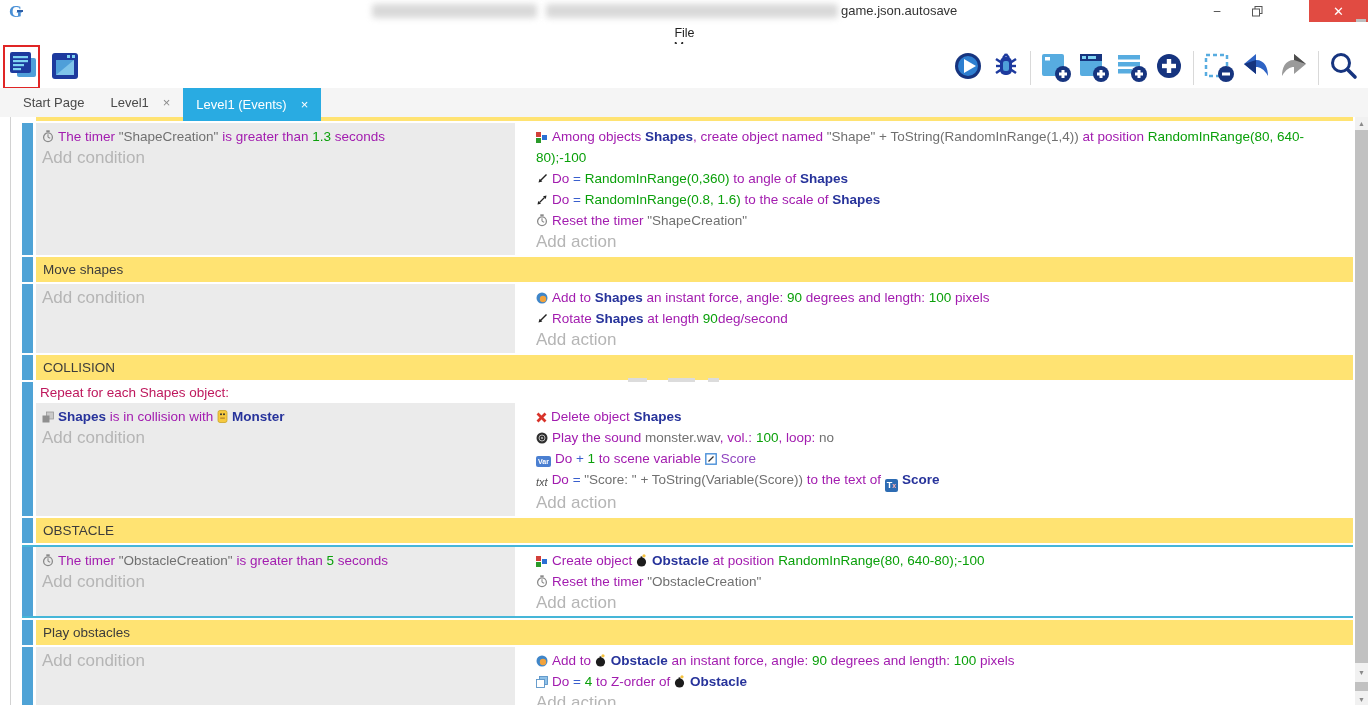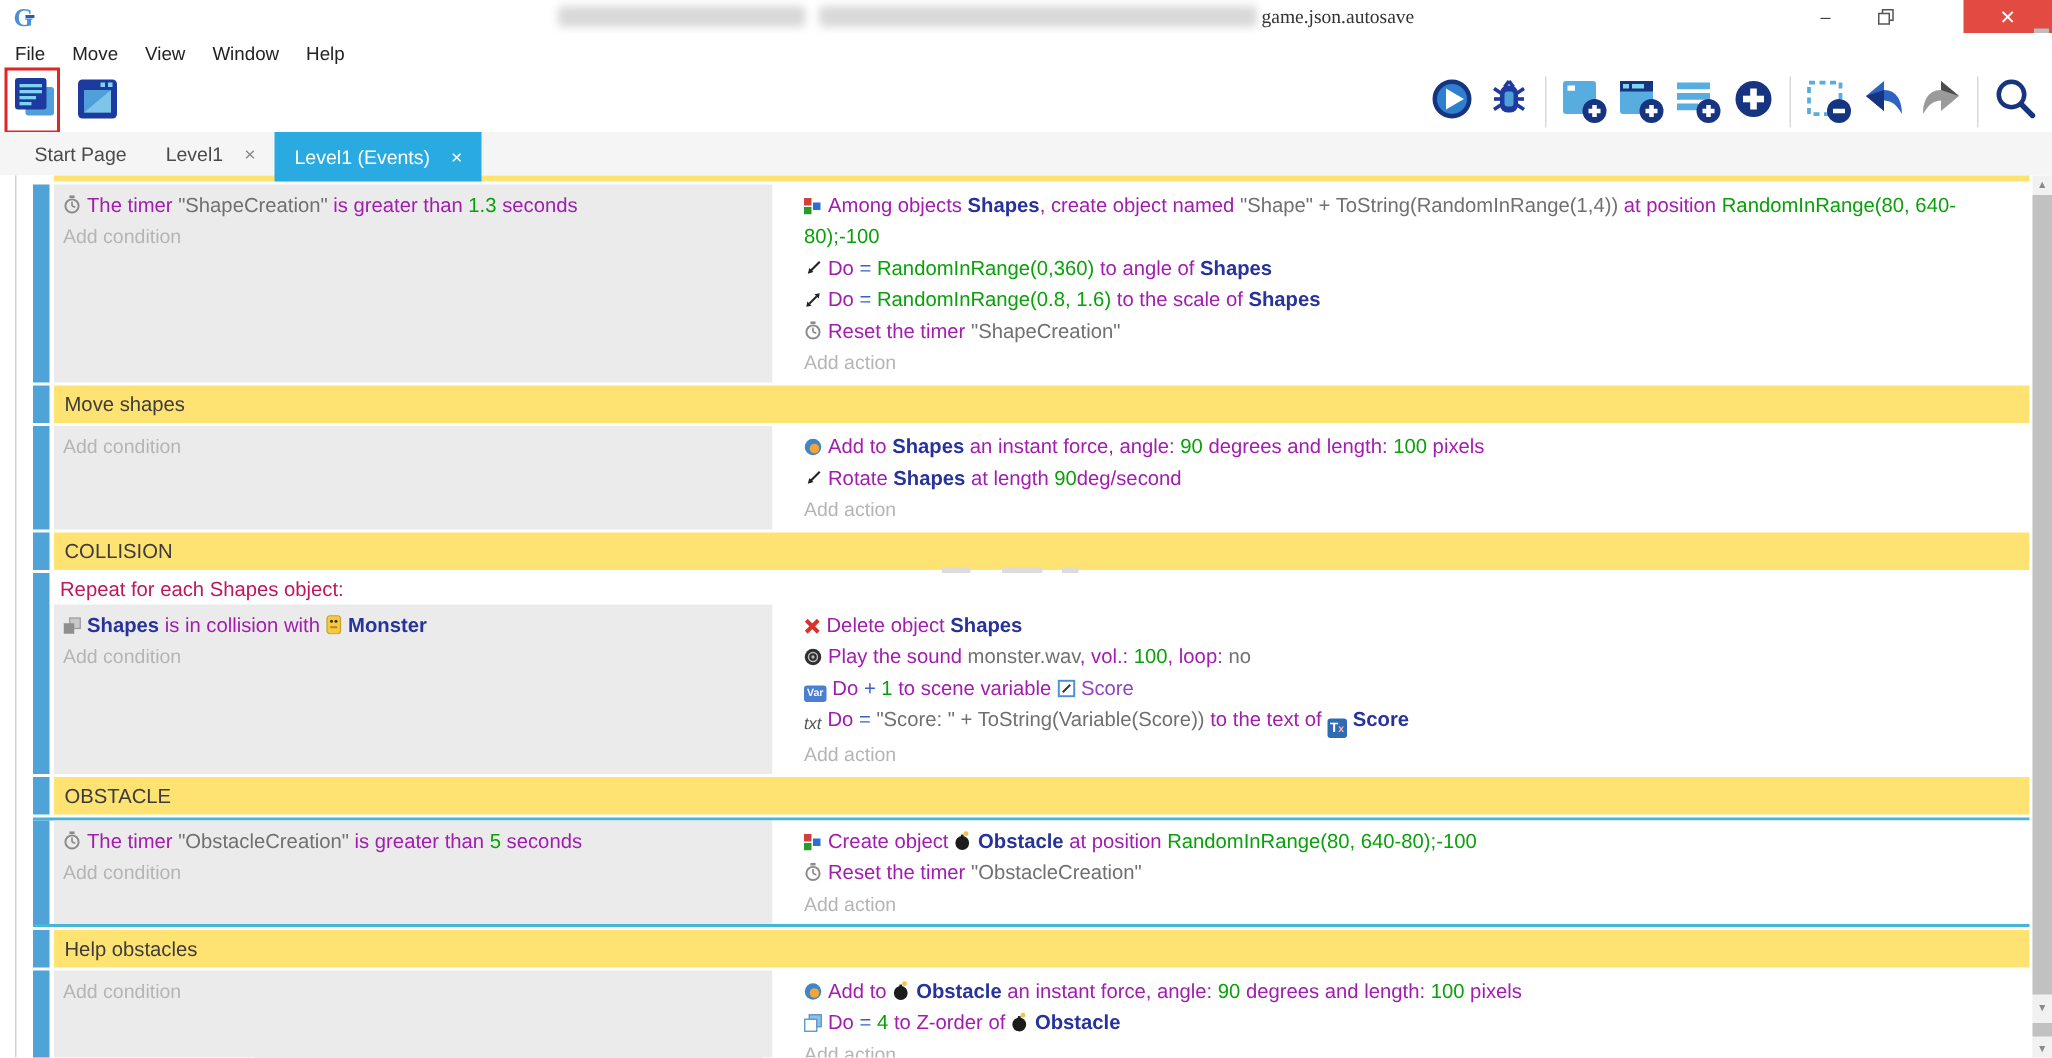--- a/index.html
+++ b/index.html
@@ -3,28 +3,28 @@
 <meta charset="utf-8">
 <style>
   html,body{margin:0;padding:0;}
   body{width:1368px;height:705px;overflow:hidden;background:#fff;
        font-family:"Liberation Sans",sans-serif;position:relative;
        -webkit-font-smoothing:antialiased;}
   
   #titlebar{position:absolute;left:0;top:0;width:1368px;height:22px;background:#fff;}
   #logo{position:absolute;left:8px;top:2px;width:18px;height:18px;}
   .blurblock{position:absolute;top:4px;height:14px;background:#b9b9b9;border-radius:3px;filter:blur(3px);opacity:.55;}
-  #title-text{position:absolute;left:841px;top:3px;font-size:13px;color:#333;font-family:Liberation Serif, serif;}
+  #title-text{position:absolute;left:841px;top:3px;font-size:13px;color:#333;}
   .winbtn{position:absolute;top:0;height:22px;display:flex;align-items:center;justify-content:center;font-size:12px;color:#444;}
   #btn-min{left:1197px;width:40px;}
   #btn-restore{left:1237px;width:40px;}
   #btn-close{left:1309px;width:59px;background:#e14b42;color:#fff;font-size:13px;}
   
   #menubar{position:absolute;left:0;top:26px;width:1368px;height:21px;background:#fff;
-           border-bottom:1px solid #dedede;display:flex;align-items:center;padding-left:10px;box-sizing:border-box;}
+           border-bottom:1px solid #dedede;display:flex;align-items:center;padding-left:10px;box-sizing:border-box;flex-direction:column;}
   .menu-item{font-size:12.5px;color:#222;padding:0 9px;cursor:default;}
   .menu-item:first-child{padding-left:0;}
   
   #toolbar{position:absolute;left:0;top:44px;width:1368px;height:44px;background:#fff;}
   .tbtn{width:38px;height:40px;display:inline-flex;align-items:center;justify-content:center;vertical-align:top;}
   #tb-left{position:absolute;left:4px;top:2px;}
   #tb-right{position:absolute;right:6px;top:2px;display:flex;align-items:center;}
   .tsep{width:1px;height:34px;background:#d9d9d9;margin:3px 5px 0 5px;display:inline-block;}
   #annotation-box{position:absolute;left:3px;top:1px;width:37px;height:44px;border:2px solid #e02525;box-sizing:border-box;pointer-events:none;}
   
@@ -43,21 +43,21 @@
   .row-strip{height:4px;margin-bottom:2px;}
   .strip-bar{margin-left:14px;width:1317px;height:4px;background:#FFE372;}
   .comment-body{flex:1;background:#FFE372;color:#3c3c3c;font-size:13.5px;
                 display:flex;align-items:center;padding-left:7px;height:25px;}
   .ev-body{flex:1;display:flex;flex-direction:column;}
   .foreach-header{background:#fff;font-size:13.5px;color:#be185d;padding:2px 0 2px 4px;line-height:17px;}
   .cols{display:flex;flex:1;}
   .conds{width:479px;flex:none;background:#EBEBEB;padding:3px 8px 3px 6px;box-sizing:border-box;}
   .acts{flex:1;background:#fff;padding:3px 10px 3px 21px;box-sizing:border-box;}
   .line{font-size:13.5px;line-height:21px;color:#1a1a1a;}
-  .add-line{font-size:13px;line-height:21px;color:#b5b5b5;}
+  .add-line{font-size:17px;line-height:21px;color:#b5b5b5;}
   .row.hl{border-top:2px solid #45B6D8;border-bottom:2px solid #45B6D8;}
   .c-k{color:#a21caf;} .c-g{color:#0AA00A;} .c-b{color:#27339B;font-weight:bold;}
   .c-s{color:#707070;} .c-p{color:#9146C0;} .c-o{color:#3A5FCD;}
   .ic{display:inline-block;vertical-align:-2px;margin-right:4px;line-height:0;}
   .ic svg{display:inline-block;}
   .ic-var-badge{display:inline-block;background:#4a7fd1;color:#fff;font-size:7px;line-height:9px;
                 padding:1px 2px;border-radius:2px;vertical-align:1px;font-weight:bold;}
   .ic-txt-badge{display:inline-block;font-style:italic;font-size:11px;color:#555;vertical-align:0;}
   .ic-tobj-badge{display:inline-block;background:#2d6cb3;color:#fff;width:13px;height:13px;border-radius:2px;
                  font-size:9px;font-weight:bold;text-align:center;line-height:13px;vertical-align:-2px;}
@@ -375,21 +375,21 @@
                     <line x1="6" y1="7.3" x2="6" y2="4.3" stroke="#8a8a8a" stroke-width="1.1"></line>
                     <line x1="6" y1="7.3" x2="8.2" y2="8.2" stroke="#8a8a8a" stroke-width="1.1"></line>
                   </svg></span><span class="c-k">Reset the timer </span><span class="c-s">"ObstacleCreation"</span></div>
               <div class="add-line">Add action</div>
             </div>
           </div>
         </div>
       </div>
       <div class="row">
         <div class="handle"></div>
-        <div class="comment-body">Help obstacles</div>
+        <div class="comment-body">Play obstacles</div>
       </div>
       <div class="row">
         <div class="handle"></div>
         <div class="ev-body">
           <div class="cols">
             <div class="conds">
               <div class="add-line">Add condition</div>
             </div>
             <div class="acts">
               <div class="line"><span class="ic"><svg width="12" height="12" viewBox="0 0 12 12">

